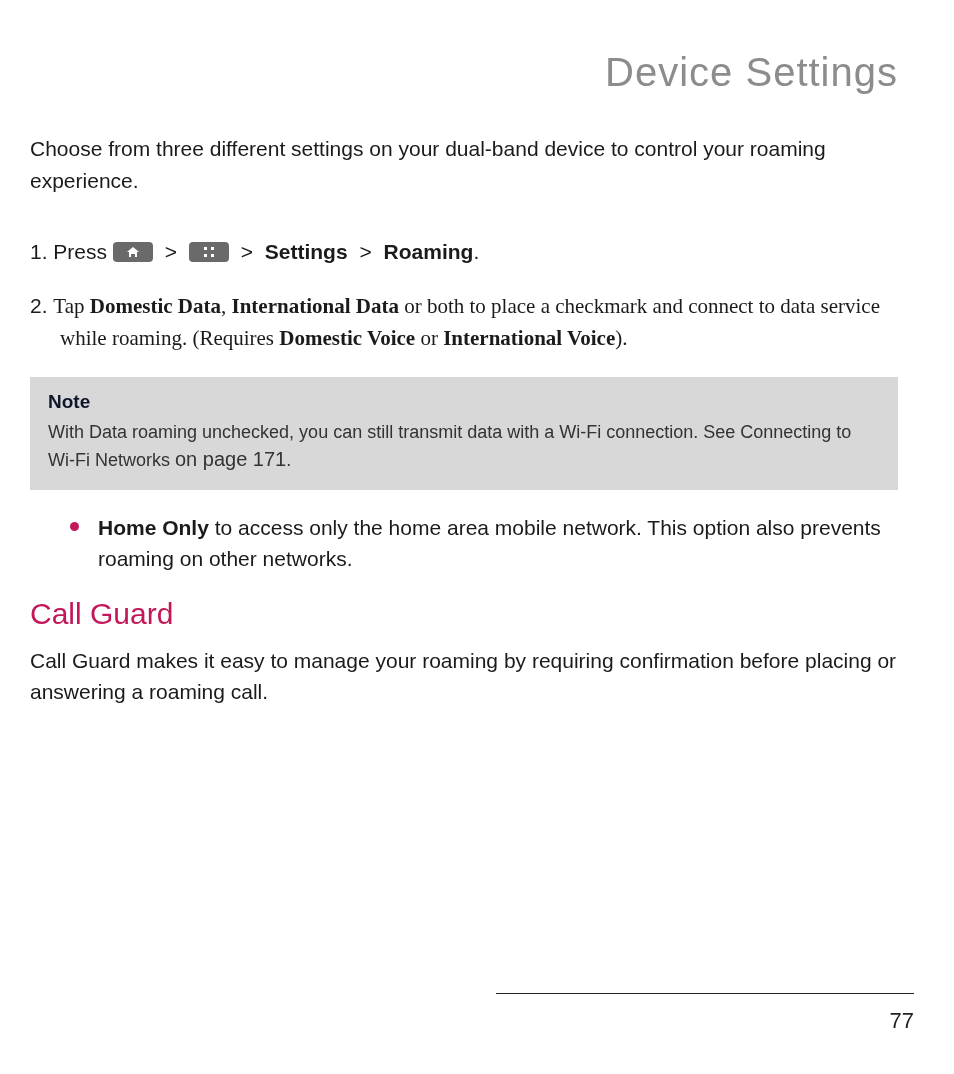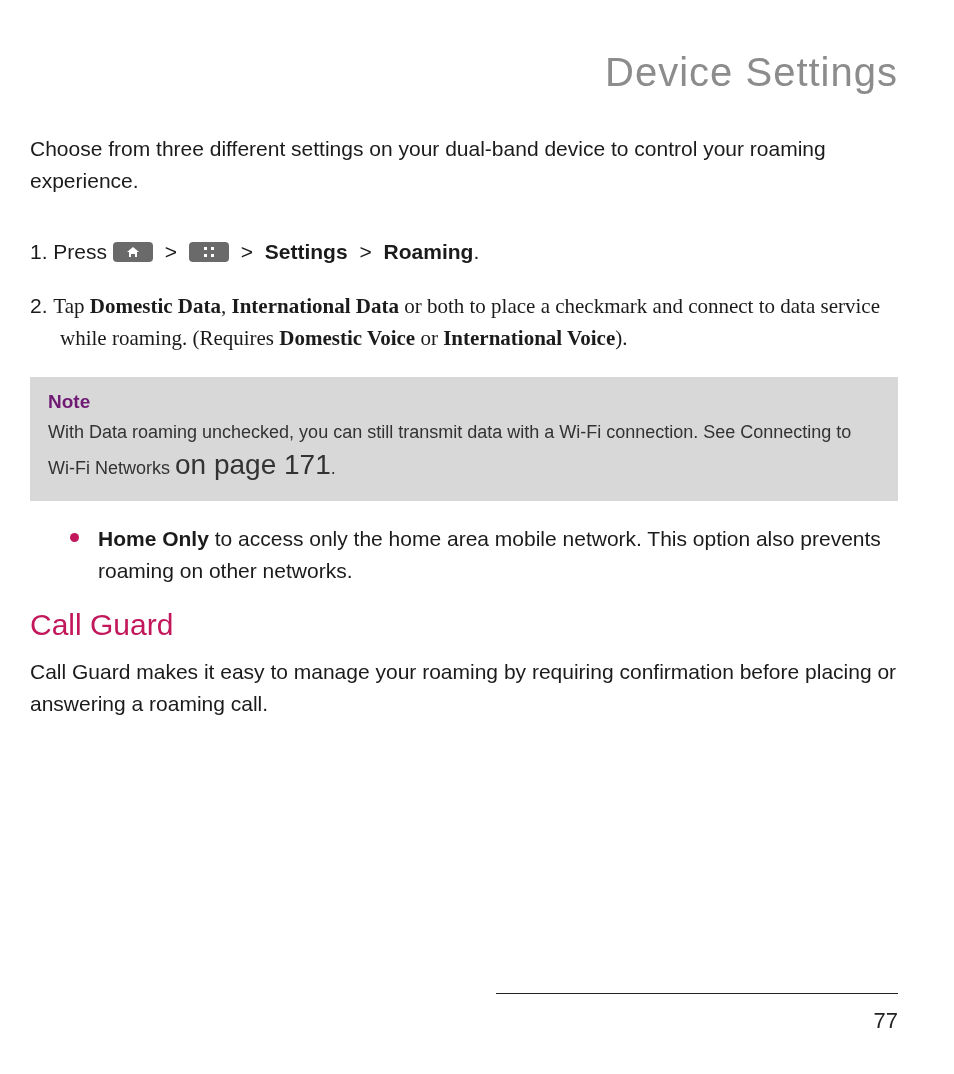--- a/index.html
+++ b/index.html
@@ -8,28 +8,28 @@
   .page-title { text-align: right; font-size: 40px; color: #8c8c8c; font-weight: 400; letter-spacing: 1px; margin-bottom: 38px; }
   .body-text { font-size: 21px; line-height: 1.5; }
   .intro { margin-bottom: 40px; }
   .step { margin-bottom: 22px; padding-left: 30px; text-indent: -30px; }
   .step .step-body { text-indent: 0; font-family: Liberation Serif, serif; }
   .key { display: inline-block; width: 40px; height: 20px; background: #6a6a6a; border-radius: 4px; vertical-align: -3px; position: relative; text-indent: 0; }
   .key svg { position: absolute; left: 50%; top: 50%; transform: translate(-50%, -50%); }
   .gt { padding: 0 6px; }
   strong { font-weight: 600; }
   .note-box { background: #d8d8d8; padding: 14px 18px 16px 18px; margin: 0 0 22px 0; }
-  .note-title { color: #701a75; font-weight: 700; font-size: 19px; margin-bottom: 6px; }
+  .note-title { color: #0f172a; font-weight: 700; font-size: 19px; margin-bottom: 6px; }
   .note-body { font-size: 18px; color: #333; line-height: 1.45; }
-  .note-body .pg { font-size: 28px; text-align: right; }
+  .note-body .pg { font-size: 20px; text-align: right; }
   .bullets { margin: 18px 0 0 40px; }
   .bullet { position: relative; padding-left: 28px; margin-bottom: 22px; font-size: 21px; line-height: 1.5; }
   .bullet::before { content: ""; position: absolute; left: 0; top: 10px; width: 9px; height: 9px; background: #c2185b; border-radius: 50%; }
   .section-heading { color: #c2185b; font-size: 30px; font-weight: 500; margin: 16px 0 14px 0; }
-  .footer { position: absolute; bottom: 40px; right: 56px; left: 56px; }
+  .footer { position: absolute; bottom: 40px; right: 40px; left: 56px; }
   .footer-line { border-top: 1px solid #222; margin-left: 440px; margin-bottom: 14px; }
   .page-number { text-align: right; font-size: 22px; color: #222; }
 </style>
 </head>
 <body>
 
 <div class="page">
 
   <h1 class="page-title">Device Settings</h1>
 

